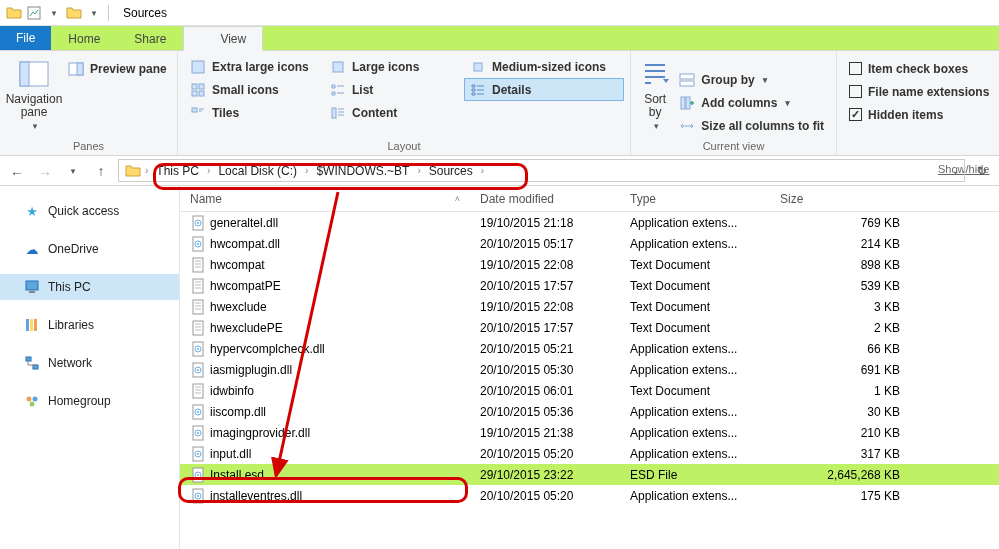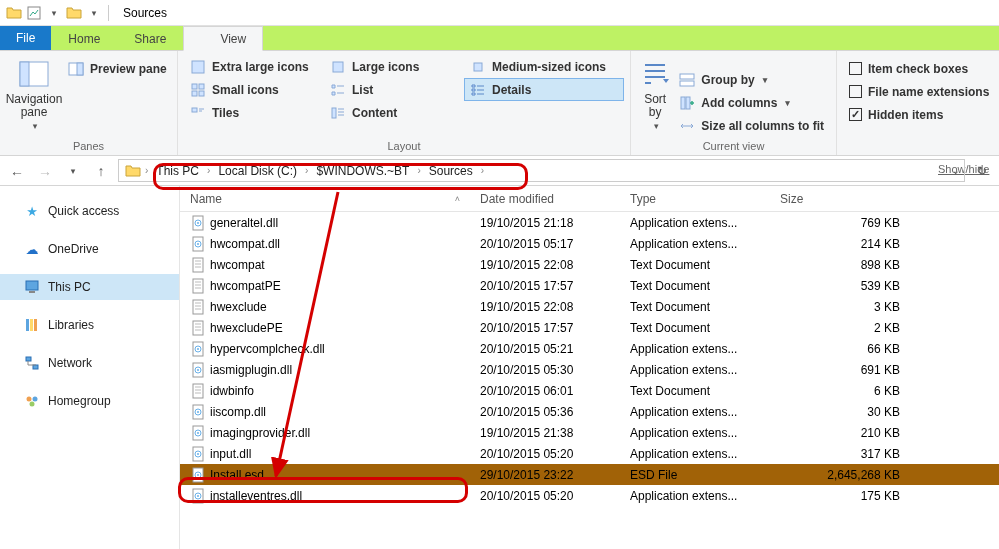--- a/index.html
+++ b/index.html
@@ -39,21 +39,21 @@
 .navicon-sm { width: 16px; height: 16px; display: flex; align-items: center; justify-content: center; font-size: 13px; }
 .filelist { flex: 1; overflow: hidden; }
 .colhdr { display: flex; border-bottom: 1px solid #e5e5e5; height: 26px; align-items: center; color: #555; }
 .colhdr > div { padding: 0 10px; }
 .cname { width: 290px; display:flex; align-items:center; gap:4px;}
 .cdate { width: 150px; }
 .ctype { width: 150px; }
 .csize { width: 120px; text-align: right; }
 .row { display: flex; height: 21px; align-items: center; padding-left: 10px; }
 .row .cname { display: flex; align-items: center; }
-.row.sel { background: #a16207; }
+.row.sel { background: #bef264; }
 .ficon { width: 16px; height: 16px; flex-shrink: 0; }
 
 .redbox { position: absolute; border: 3px solid #d40000; border-radius: 10px; pointer-events: none; }
 .redarrow { position: absolute; pointer-events: none; }
 
 .layout-col { display:flex; flex-direction:column; }
 .layout-cols { display:flex; gap:0; }
 </style>
 </head>
 <body>
@@ -430,21 +430,21 @@
         <div class="row">
           <div class="cname">
             <svg class="ficon" viewBox="0 0 16 16">
               <rect x="3" y="1" width="10" height="14" fill="#fff" stroke="#999"></rect>
               <path d="M5 4h6M5 7h6M5 10h6" stroke="#bbb"></path>
             </svg>
             <span>idwbinfo</span>
           </div>
           <div class="cdate">20/10/2015 06:01</div>
           <div class="ctype">Text Document</div>
-          <div class="csize">6 KB</div>
+          <div class="csize">1 KB</div>
         </div>
         <div class="row">
           <div class="cname">
             <svg class="ficon" viewBox="0 0 16 16">
               <rect x="3" y="1" width="10" height="14" fill="#fff" stroke="#999"></rect>
               <circle cx="8" cy="8" r="3" fill="none" stroke="#6ab0e8"></circle>
               <circle cx="8" cy="8" r="1" fill="#6ab0e8"></circle>
             </svg>
             <span>iiscomp.dll</span>
           </div>

